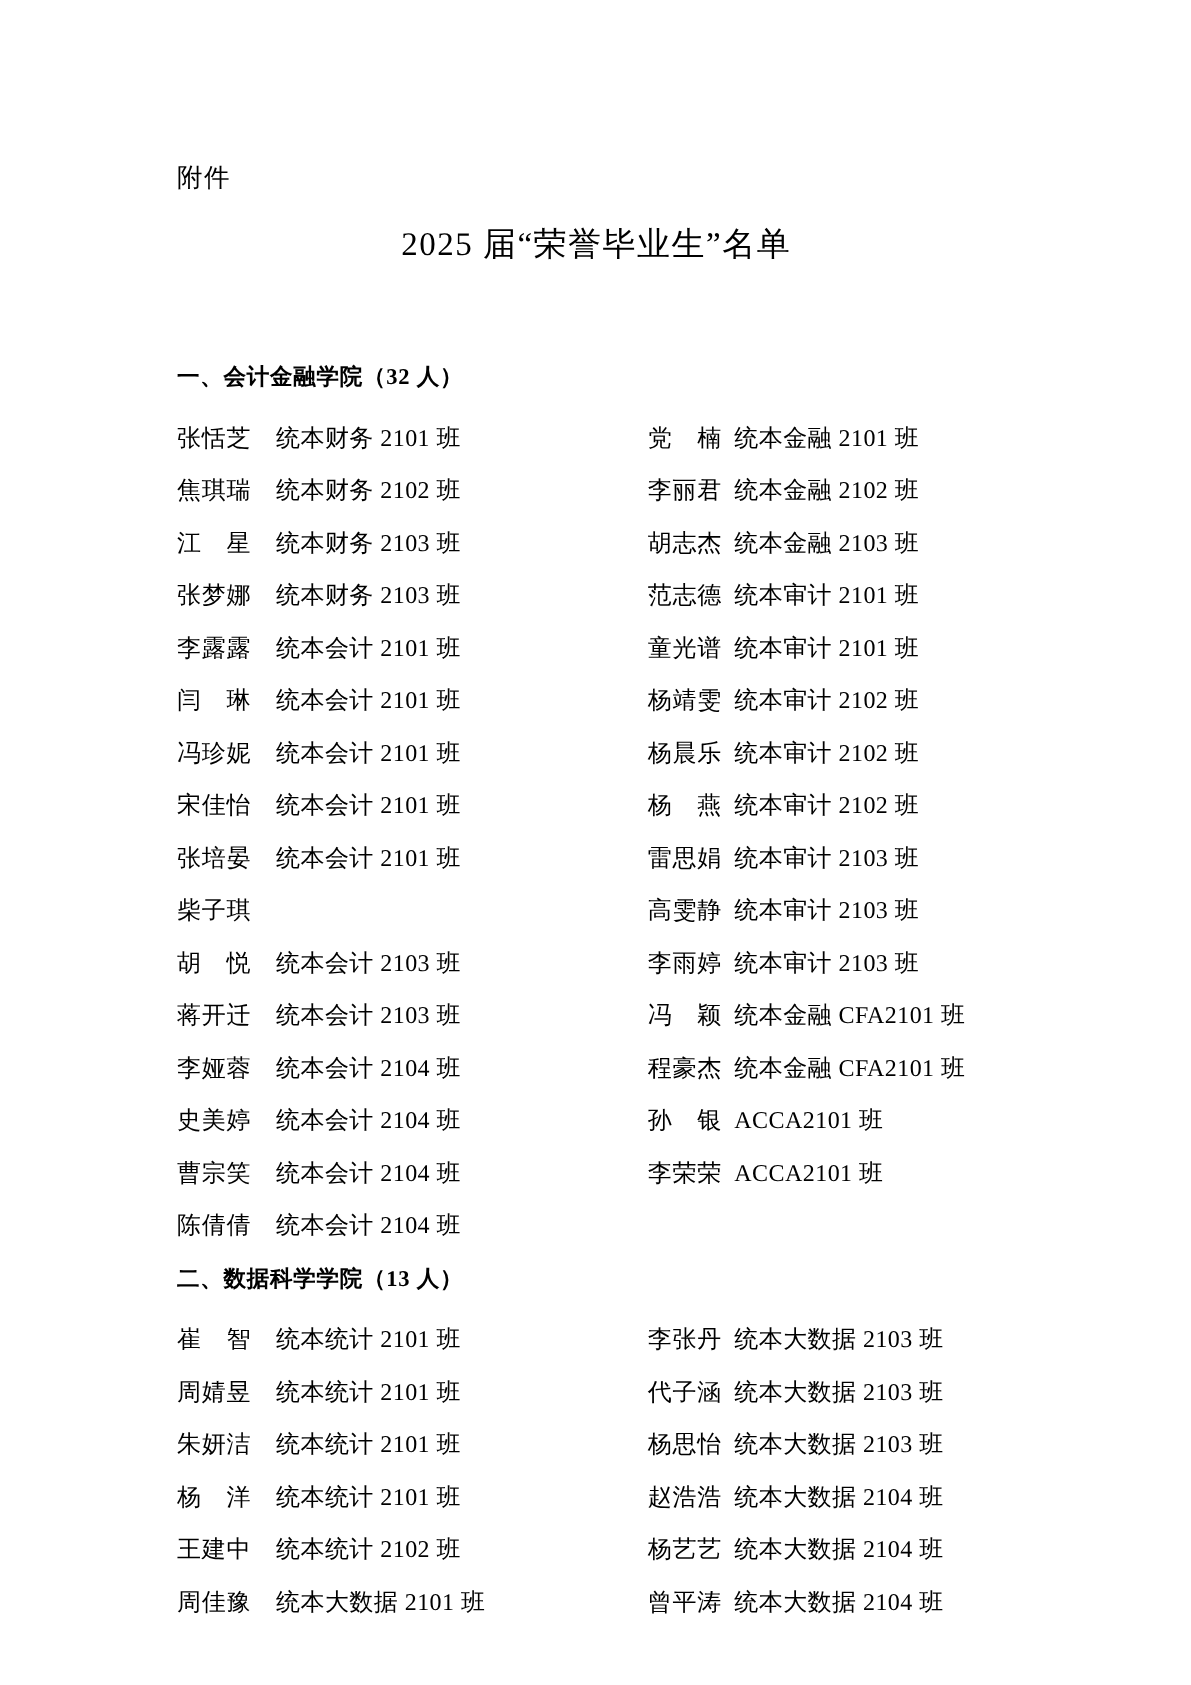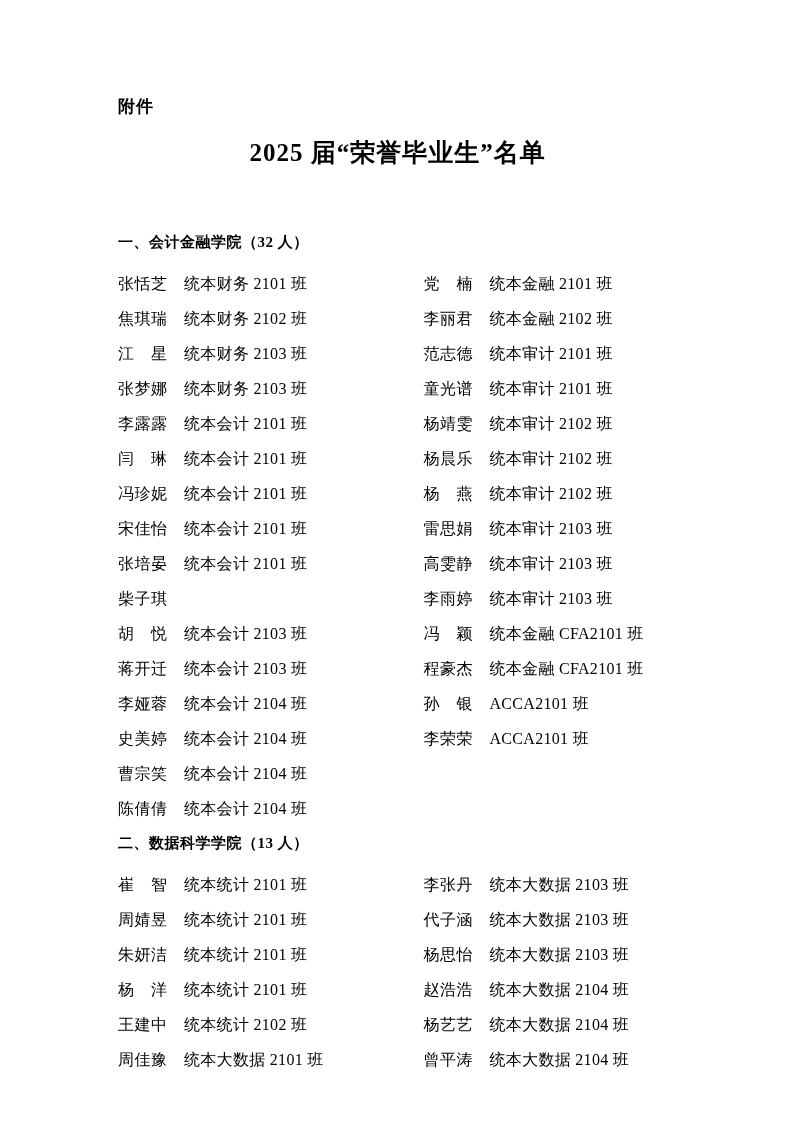--- a/index.html
+++ b/index.html
@@ -16,28 +16,28 @@
     overflow: hidden;
   }
   .page {
     box-sizing: border-box;
     padding: 95px 105px 0 118px;
     width: 794px;
     height: 1123px;
   }
   .attachment-label {
     font-size: 17px;
-    font-weight: bold;
+    font-weight: normal;
     letter-spacing: 1px;
-    margin: 0 0 18px 0;
+    margin: 12px 0 18px 0;
   }
   .doc-title {
     text-align: center;
-    font-size: 25px;
-    font-weight: bold;
+    font-size: 22px;
+    font-weight: normal;
     letter-spacing: 1px;
     margin: 0 0 64px 0;
     padding-right: 12px;
   }
   .section-heading {
     font-size: 15px;
     font-weight: bold;
     letter-spacing: 0.5px;
     margin: 0 0 14px 0;
   }
@@ -47,20 +47,21 @@
   .columns {
     display: flex;
     width: 100%;
   }
   .col {
     width: 50%;
     box-sizing: border-box;
   }
   .col.right {
     padding-left: 20px;
+    text-align: center;
   }
   .entry {
     display: flex;
     align-items: baseline;
     font-size: 16px;
     line-height: 35px;
     white-space: nowrap;
   }
   .entry .name {
     display: inline-block;
@@ -156,20 +157,24 @@
           <div class="col right">
             <div class="entry">
               <span class="name">党　楠</span>
               <span class="cls">统本金融 2101 班</span>
             </div>
             <div class="entry">
               <span class="name">李丽君</span>
               <span class="cls">统本金融 2102 班</span>
             </div>
             <div class="entry">
+              <span class="name">胡志杰</span>
+              <span class="cls">统本金融 2103 班</span>
+            </div>
+            <div class="entry">
               <span class="name">范志德</span>
               <span class="cls">统本审计 2101 班</span>
             </div>
             <div class="entry">
               <span class="name">童光谱</span>
               <span class="cls">统本审计 2101 班</span>
             </div>
             <div class="entry">
               <span class="name">杨靖雯</span>
               <span class="cls">统本审计 2102 班</span>

